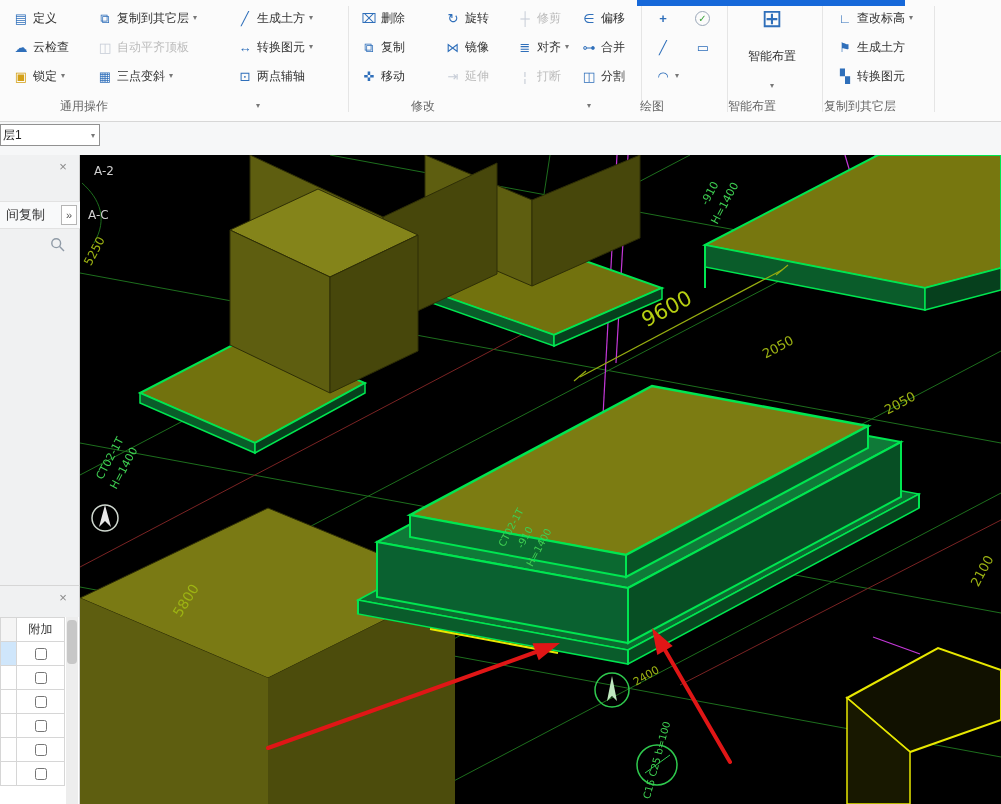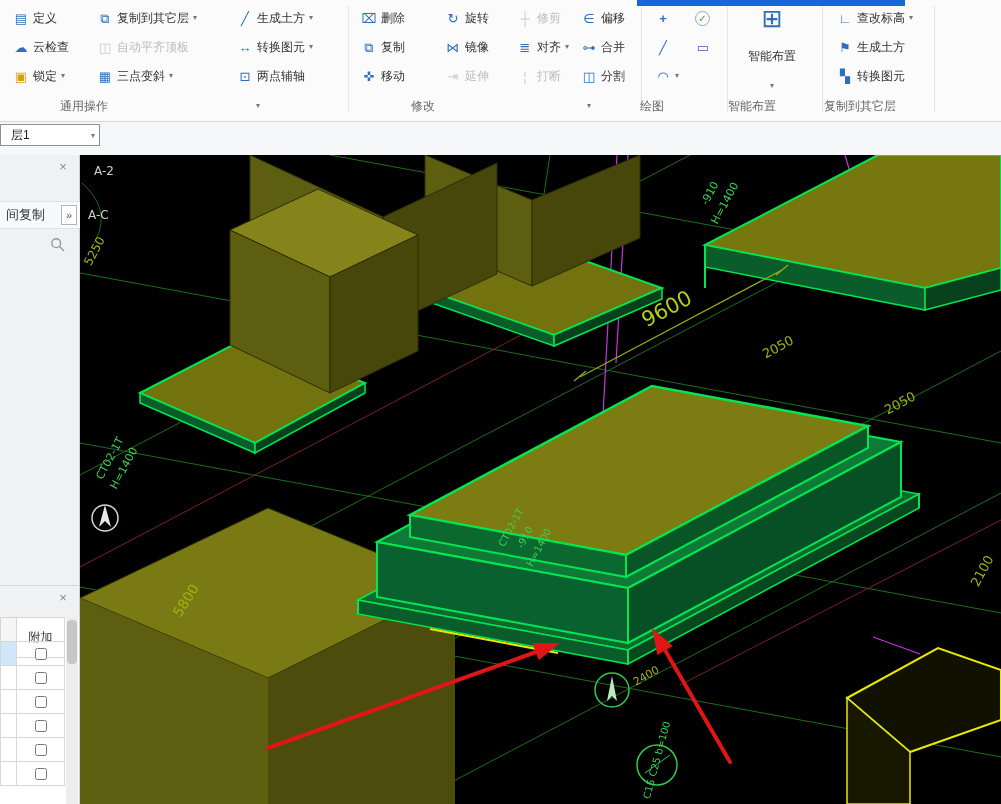--- a/index.html
+++ b/index.html
@@ -14,21 +14,21 @@
   .dis{color:#bcbcbc}
   .dis .ric{color:#c6ccd6}
   .sep{position:absolute;top:6px;height:106px;width:1px;background:#e5e5e5}
   .glabel{position:absolute;top:97px;height:18px;display:flex;align-items:center;justify-content:space-between;gap:22px;font-size:12px;color:#666}
   .circ{width:15px;height:15px;border:1px solid #9aa7b8;border-radius:50%;font-size:10px;color:#3aa33a;display:flex;align-items:center;justify-content:center;box-sizing:border-box}
   .bigbtn{position:absolute;display:flex;flex-direction:column;align-items:center;justify-content:space-between;font-size:12px;color:#333;padding:2px 0;height:84px}
   .bigic{font-size:25px;color:#2f6fba;line-height:1}
   .accent{position:absolute;left:637px;top:0;width:268px;height:6px;background:#1668d9}
   
   .layerbar{position:absolute;left:0;top:122px;width:1001px;height:33px;background:#f6f7f8}
-  .combo{position:absolute;left:0;top:2px;width:100px;height:22px;background:#fff;border:1px solid #919191;box-sizing:border-box;display:flex;align-items:center;font-size:12px;color:#222;padding-left:10px}
+  .combo{position:absolute;left:0;top:2px;width:100px;height:22px;background:#fff;border:1px solid #919191;box-sizing:border-box;display:flex;align-items:center;font-size:12px;color:#222;padding-left:2px}
   .combo .caret{position:absolute;right:4px;top:7px}
   
   .lpanel{position:absolute;left:0;top:155px;width:80px;height:649px;background:#f0f1f2;border-right:1px solid #cfcfcf;box-sizing:border-box}
   .closex{position:absolute;font-size:13px;color:#8a8a8a;width:14px;height:14px;line-height:14px;text-align:center;cursor:default}
   .copyrow{position:absolute;left:0;top:46px;width:80px;height:28px;background:#f8f9fa;border-top:1px solid #e2e2e2;border-bottom:1px solid #e2e2e2;display:flex;align-items:center;font-size:13px;color:#333;padding-left:6px;box-sizing:border-box}
   .expandbtn{position:absolute;right:3px;top:3px;width:16px;height:20px;border:1px solid #b5b5b5;background:#fff;font-size:11px;color:#555;display:flex;align-items:center;justify-content:center;box-sizing:border-box}
   .pdivider{position:absolute;left:0;top:430px;width:80px;height:1px;background:#d6d6d6}
   .attrs{position:absolute;left:0;top:462px;width:79px;height:187px;background:#fff;font-size:12px;color:#333}
   .cell{position:absolute;border:1px solid #d6d6d6;box-sizing:border-box;display:flex;align-items:center;justify-content:center}
   .attrs input{width:12px;height:12px;margin:0}
@@ -221,21 +221,21 @@
   <svg style="position:absolute;left:50px;top:82px" width="16" height="16" viewBox="0 0 16 16">
     <circle cx="6.2" cy="6.2" r="4.4" fill="none" stroke="#8f9aa6" stroke-width="1.4"></circle>
     <line x1="9.6" y1="9.6" x2="14" y2="14" stroke="#8f9aa6" stroke-width="1.4"></line>
   </svg>
 
   <div class="pdivider"></div>
   <span class="closex" style="left:56px;top:436px">×</span>
 
   <div class="attrs">
     <div class="cell" style="left:0;top:0;width:17px;height:25px;background:#f5f5f5"></div>
-    <div class="cell" style="left:16px;top:0;width:49px;height:41px">附加</div>
+    <div class="cell" style="left:16px;top:0;width:49px;height:25px">附加</div>
 
     <div class="cell" style="left:0;top:24px;width:17px;height:25px;background:#cfe6fb"></div>
     <div class="cell" style="left:16px;top:24px;width:49px;height:25px">
         <input type="checkbox" style="">
       </div>
     <div class="cell" style="left:0;top:48px;width:17px;height:25px"></div>
     <div class="cell" style="left:16px;top:48px;width:49px;height:25px">
         <input type="checkbox" style="">
       </div>
     <div class="cell" style="left:0;top:72px;width:17px;height:25px"></div>

